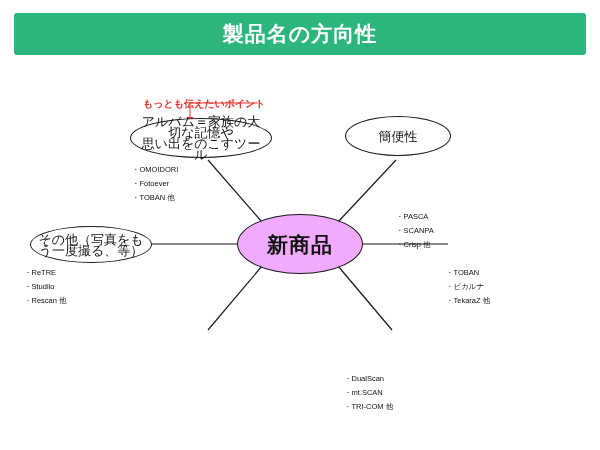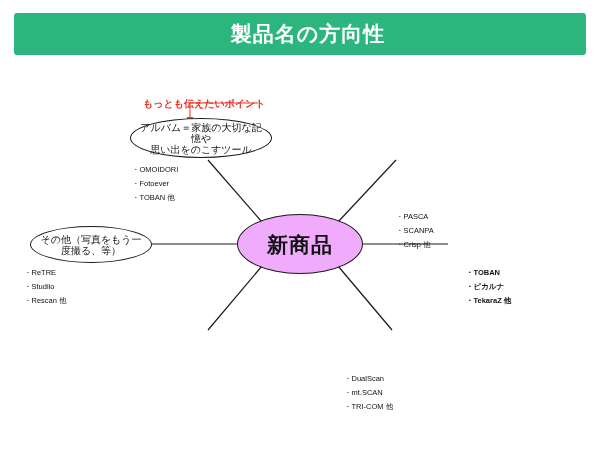--- a/index.html
+++ b/index.html
@@ -31,40 +31,39 @@
     left: 0;
     top: 0;
     width: 100%;
     height: 42px;
     line-height: 42px;
     text-align: center;
     color: #ffffff;
     font-size: 21px;
     font-weight: bold;
     letter-spacing: 1px;
-    padding-left: 8px;
   }
   #canvas {
     position: absolute;
     left: 0;
     top: 0;
     width: 600px;
     height: 450px;
   }
   .node {
     position: absolute;
     box-sizing: border-box;
     border: 1.2px solid #1a1a1a;
     background: #ffffff;
     border-radius: 50%;
     display: flex;
     align-items: center;
     justify-content: center;
     text-align: center;
-    font-size: 10px;
+    font-size: 13px;
     line-height: 11px;
     color: #111111;
     padding: 2px 6px;
     white-space: pre-line;
   }
   .node.center {
     background: #f0abfc;
     border: 1.4px solid #1a1a1a;
     font-size: 21px;
     font-weight: bold;
@@ -110,25 +109,26 @@
   <div class="callout" style="left:143px; top:97px;">もっとも伝えたいポイント</div>
 
   <div class="node center" style="left:237px; top:214px; width:126px; height:60px;">新商品</div>
 
   <div class="node" style="left:130px; top:118px; width:142px; height:40px;">アルバム＝家族の大切な記憶や
 思い出をのこすツール</div>
   <div class="list" style="left:132px; top:163px;">・OMOIDORI
 ・Fotoever
 ・TOBAN 他</div>
 
+  <div class="node" style="left:345px; top:116px; width:106px; height:40px;">簡便性</div>
   <div class="list" style="left:396px; top:162px;margin-top:48px;">・PASCA
 ・SCANPA
 ・Crisp 他</div>
 
-  <div class="list" style="left:466px; top:266px;font-weight:bold;">・TOBAN
+  <div class="list" style="left:446px; top:266px;">・TOBAN
 ・ピカルナ
 ・TekaraZ 他</div>
 
   <div class="list" style="left:344px; top:372px;">・DualScan
 ・mt.SCAN
 ・TRI-COM 他</div>
 
 
   <div class="node" style="left:30px; top:226px; width:122px; height:37px;">その他（写真をもう一度撮る、等）</div>
   <div class="list" style="left:24px; top:266px;">・ReTRE

